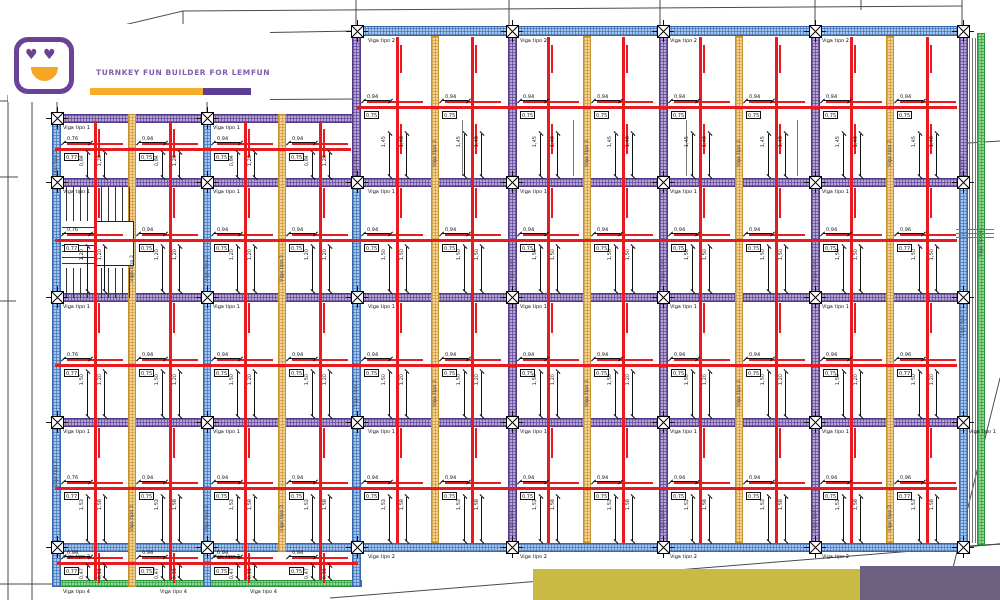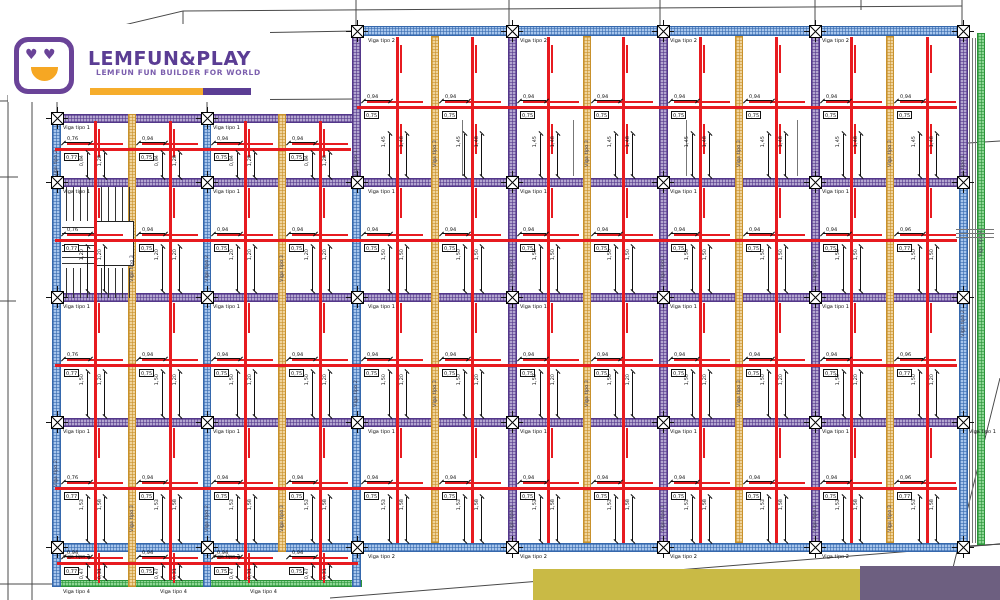--- a/index.html
+++ b/index.html
@@ -806,21 +806,20 @@
       <div class="tick" style="left: 963px; top: 536px; width: 1px; height: 22px;"></div>
       <div class="col" style="left: 956.5px; top: 540.5px; width: 13px; height: 13px;"></div>
     </div>
 
   <div class="logo">
     <div class="logo-icon">
       <span class="heart l">♥</span>
       <span class="heart r">♥</span>
       <span class="smile"></span>
     </div>
-    <div class="logo-title" style="color: rgb(91, 61, 148);">LEMFUN&amp;PLAY</div>
-    <div class="logo-tag">LEMFUN FUN BUILDER FOR WORLD</div>
+    <div class="logo-tag">TURNKEY FUN BUILDER FOR LEMFUN</div>
     <span class="bar-y" style="background: rgb(246, 173, 44);"></span>
     <span class="bar-p" style="background: rgb(91, 61, 148);"></span>
   </div>
 
   <div class="footer-bar" id="footer-yellow" style="background: rgb(201, 186, 69);"></div>
   <div class="footer-bar" id="footer-purple" style="background: rgb(109, 95, 128);"></div>
 </div>
 
 </body></html>

